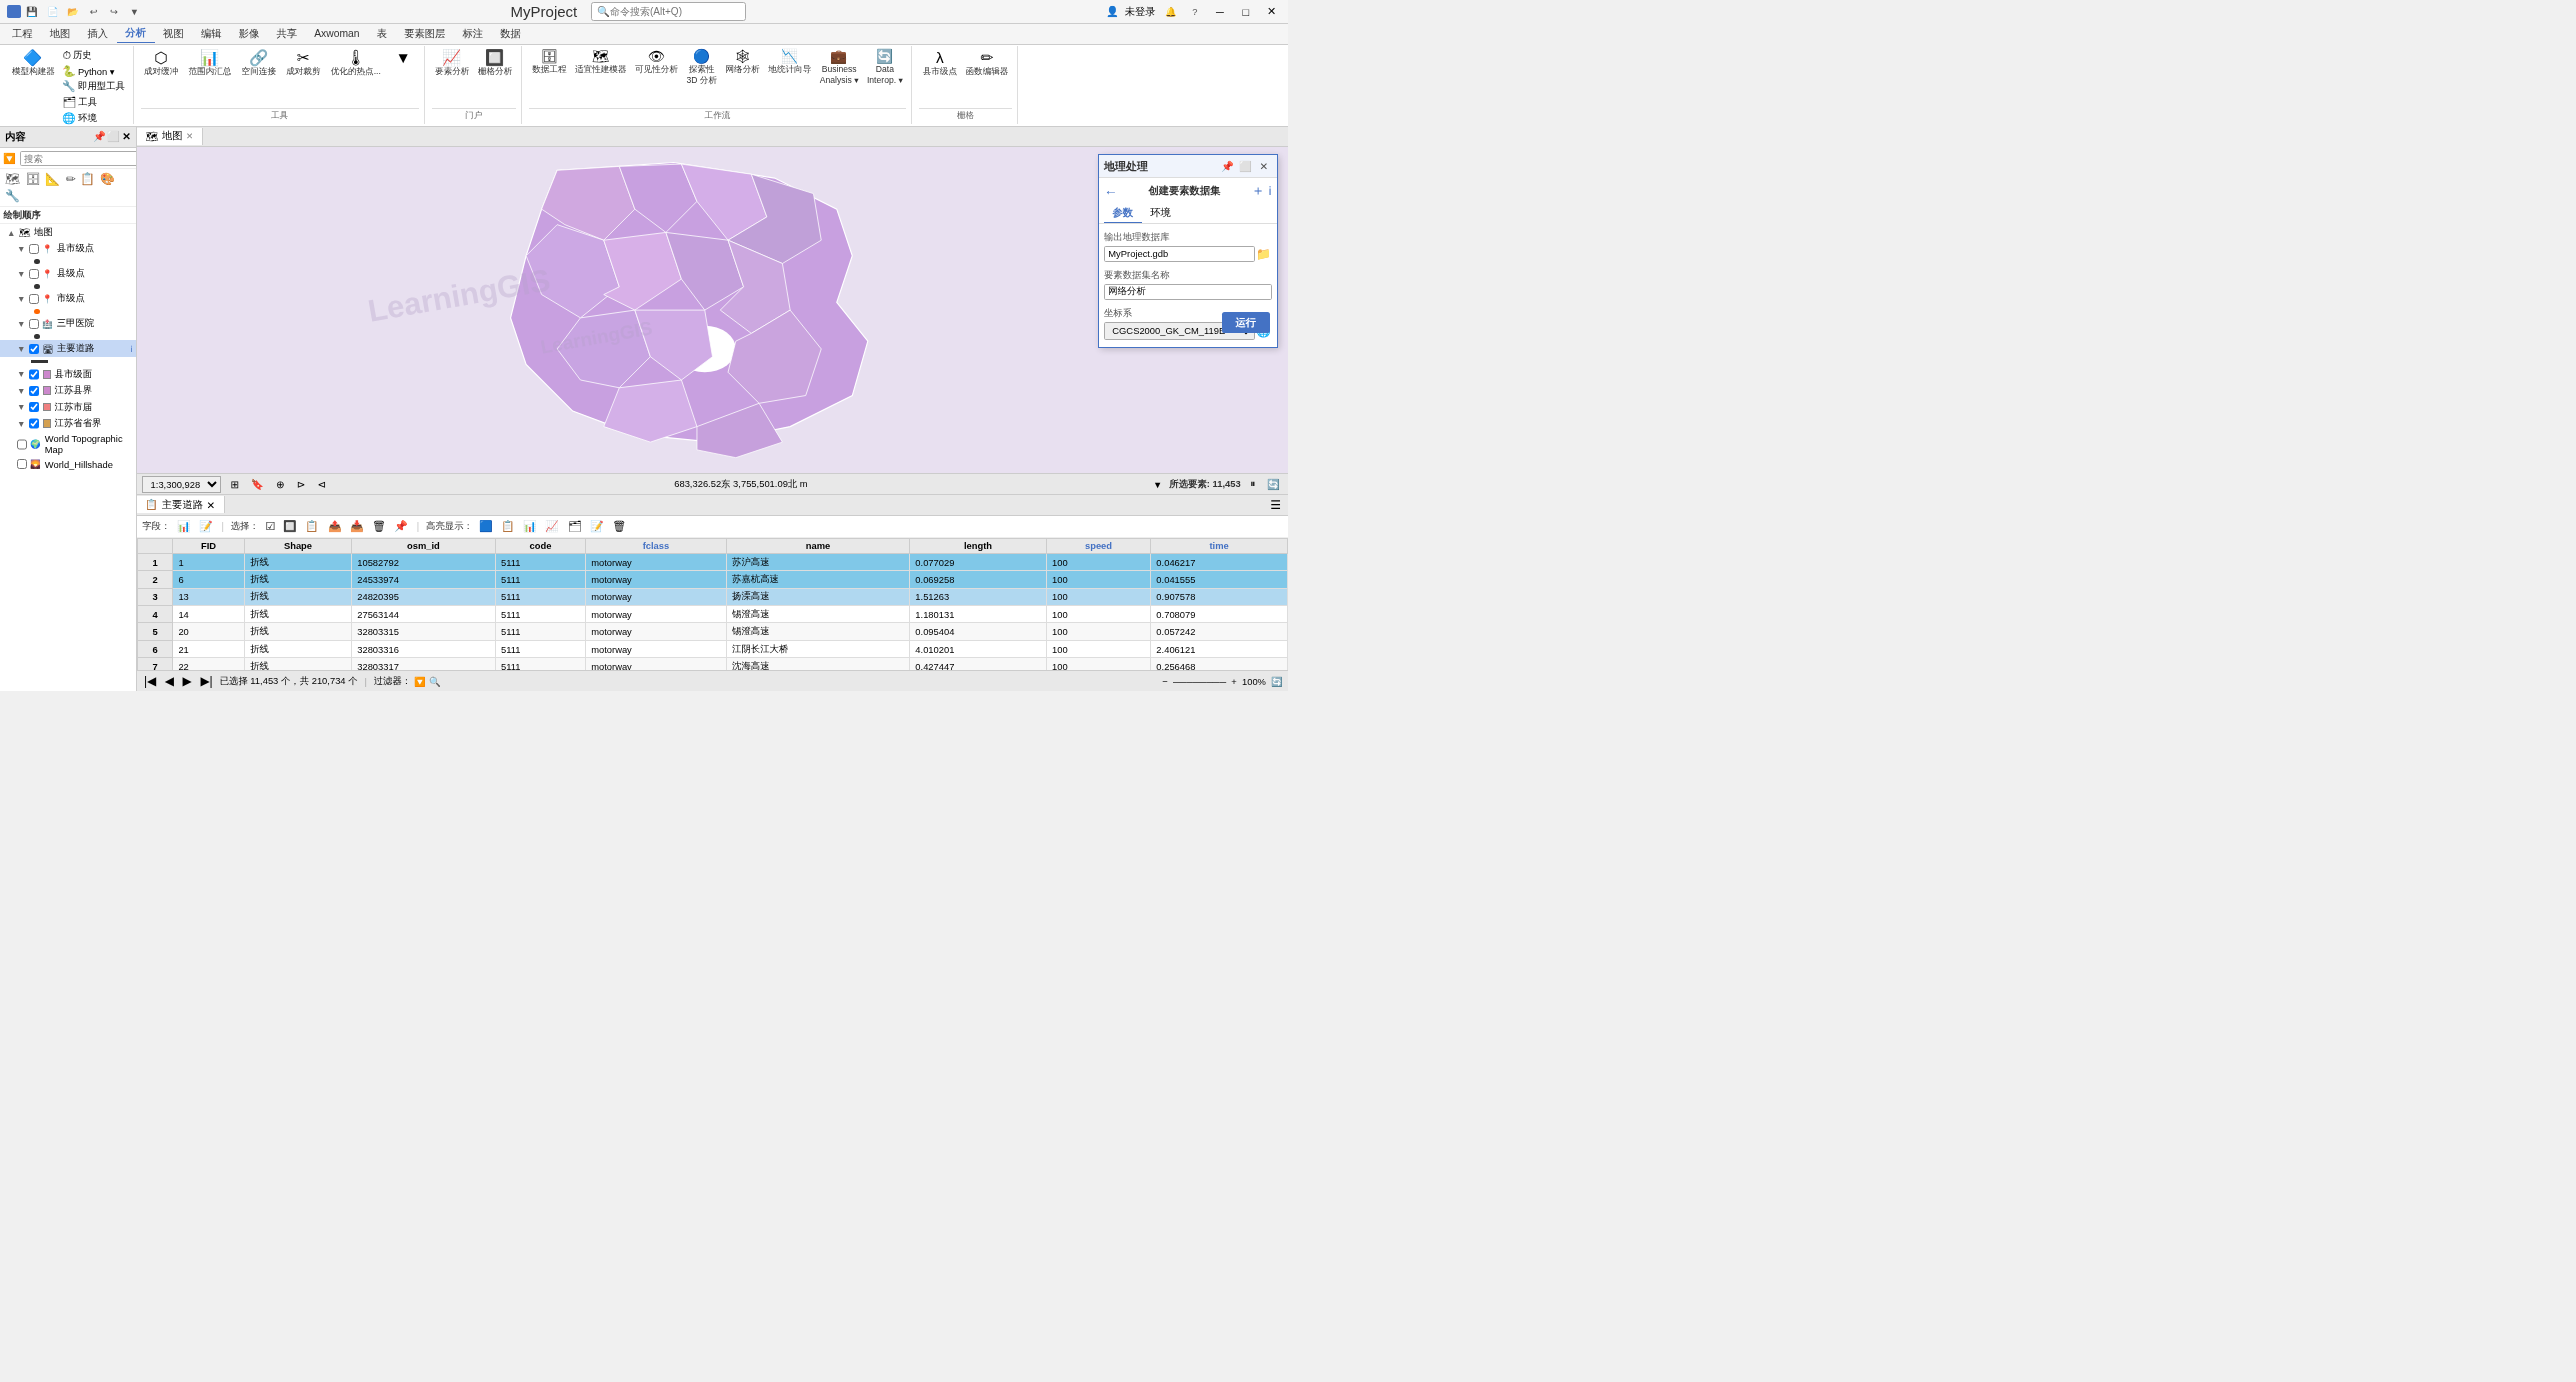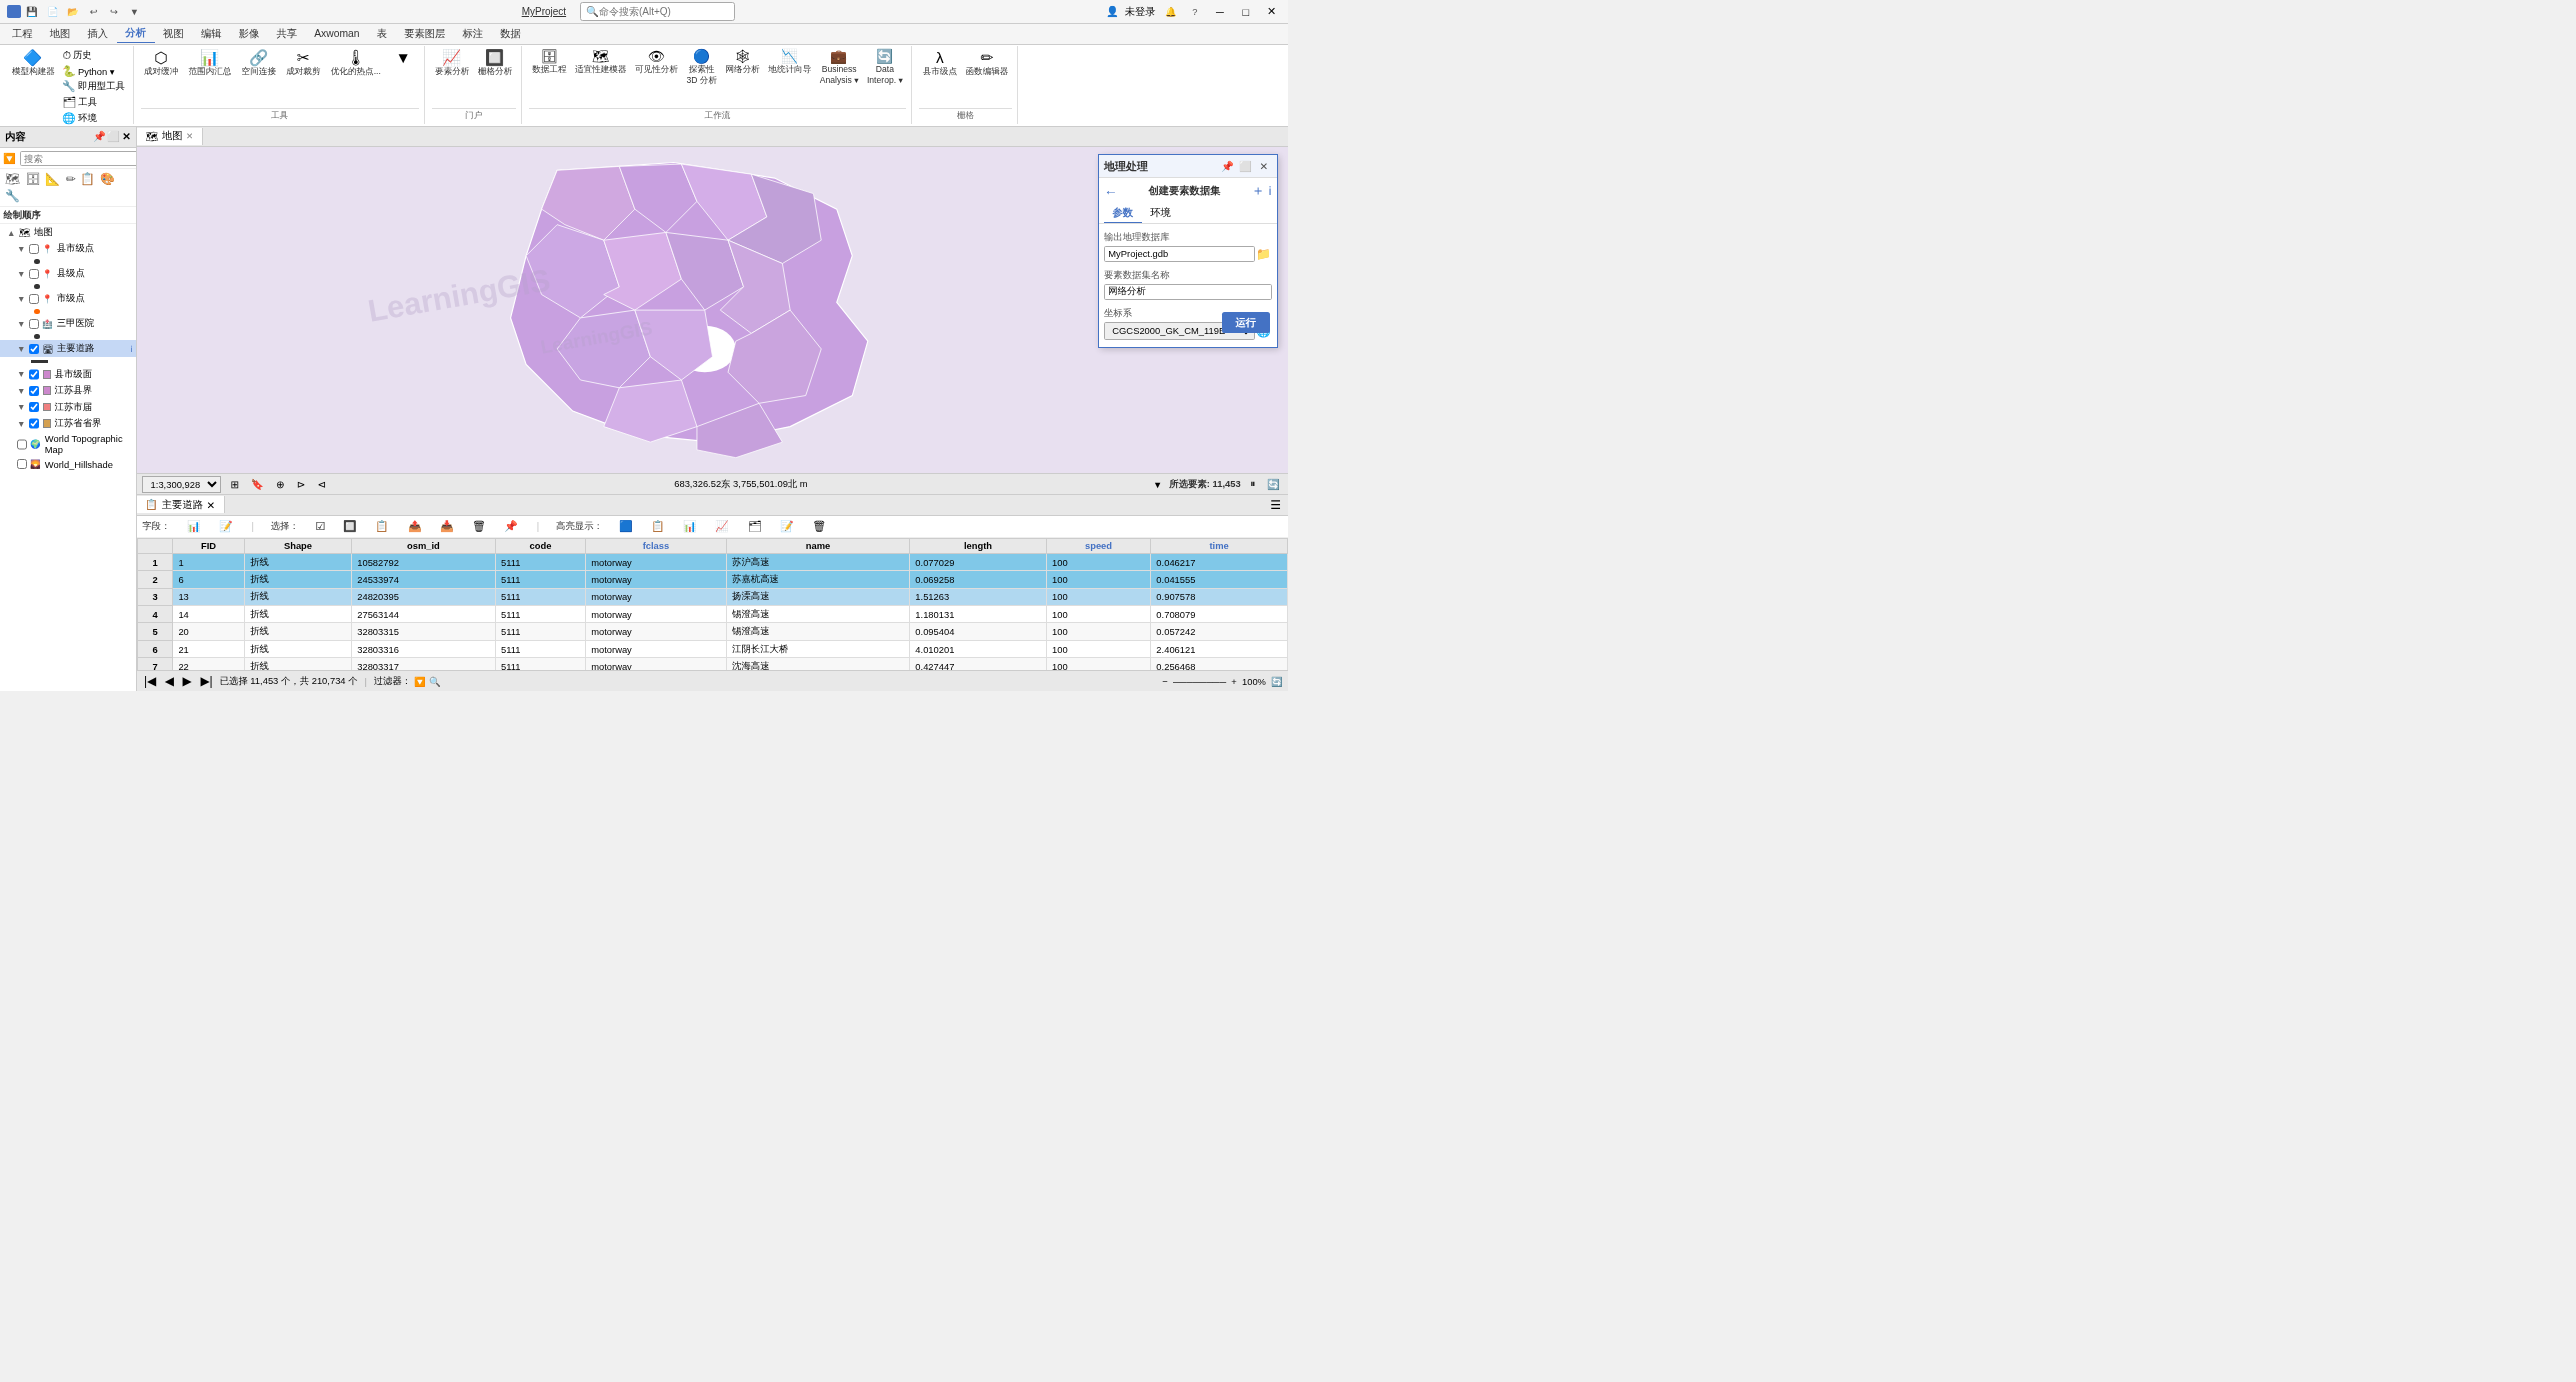--- a/index.html
+++ b/index.html
@@ -8,21 +8,21 @@
     
     #titlebar {
       display: flex; align-items: center; background: #f5f5f5; border-bottom: 0.9px solid #ccc;
       height: 24px; padding: 0 6.9px; justify-content: space-between;
     }
     #titlebar .left { display: flex; align-items: center; gap: 3.4px; }
     #titlebar .center { display: flex; align-items: center; gap: 6.9px; }
     #titlebar .right { display: flex; align-items: center; gap: 6.9px; }
     .title-icon { width: 13.7px; height: 13.7px; background: #4472c4; border-radius: 1.7px; display: inline-block; }
     .quick-btn { width: 17px; height: 17px; display: flex; align-items: center; justify-content: center; cursor: pointer; font-size: 9.4px; color: #555; }
-    .project-name { font-size: 10px; color: #333; padding: 1.7px 6.9px; text-decoration: underline; }
+    .project-name { font-size: 15px; color: #333; padding: 1.7px 6.9px; }
     .search-box { display: flex; align-items: center; background: white; border: 0.9px solid #aaa; border-radius: 2.6px; padding: 1.7px 5.2px; width: 155px; }
     .search-box input { border: none; outline: none; font-size: 10px; width: 120px; }
     .user-area { display: flex; align-items: center; gap: 5.2px; font-size: 10.3px; }
     .win-btn { width: 19px; height: 17px; display: flex; align-items: center; justify-content: center; cursor: pointer; font-size: 11px; }
 
     
     #menubar {
       display: flex; align-items: center; background: #f5f5f5; border-bottom: 0.9px solid #ccc;
       height: 20.6px; padding: 0 3.4px;
     }
@@ -120,21 +120,21 @@
     .geopanel-input-row { display: flex; align-items: center; gap: 1.7px; }
     .geopanel-input { flex: 1; border: 0.9px solid #aaa; border-radius: 1.7px; padding: 1.7px 3.4px; font-size: 9.4px; outline: none; }
     .geopanel-globe { font-size: 12px; cursor: pointer; color: #4472c4; }
     .geopanel-folder { font-size: 12px; cursor: pointer; color: #4472c4; }
     .geopanel-select { flex: 1; border: 0.9px solid #aaa; border-radius: 1.7px; padding: 1.7px 3.4px; font-size: 9.4px; outline: none; }
 
     
     #table-area { height: 197px; background: white; border-top: 0.9px solid #ccc; display: flex; flex-direction: column; }
     #table-tabs { display: flex; align-items: center; background: #e8e8e8; border-bottom: 0.9px solid #ccc; height: 20.6px; }
     .table-tab { display: flex; align-items: center; padding: 1.7px 8.6px; cursor: pointer; font-size: 10.3px; background: white; border-right: 0.9px solid #ccc; gap: 3.4px; }
-    #table-toolbar { display: flex; align-items: center; padding: 1.7px 5.2px; border-bottom: 0.9px solid #eee; gap: 15px; height: 22px; font-size: 9.4px; }
+    #table-toolbar { display: flex; align-items: center; padding: 1.7px 5.2px; border-bottom: 0.9px solid #eee; gap: 5px; height: 22px; font-size: 9.4px; }
     .ttool { cursor: pointer; font-size: 11px; padding: 0.9px 1.7px; }
     .ttool-label { font-size: 9.4px; color: #333; }
     #table-content { flex: 1; overflow: auto; }
     table { border-collapse: collapse; width: 100%; font-size: 9.4px; }
     table th { background: #e8e8e8; border: 0.9px solid #ccc; padding: 1.7px 5.2px; text-align: center; font-weight: bold; white-space: nowrap; position: sticky; top: 0; z-index: 2; }
     table td { border: 0.9px solid #ddd; padding: 1.7px 5.2px; white-space: nowrap; }
     .row-num { background: #e8e8e8; font-weight: bold; text-align: center; border: 0.9px solid #ccc; padding: 1.7px 3.4px; }
     #table-statusbar { display: flex; align-items: center; background: #e8e8e8; border-top: 0.9px solid #ccc; height: 20.6px; padding: 0 5.2px; gap: 5.2px; font-size: 9.4px; }
     .ts-btn { cursor: pointer; font-size: 12px; padding: 0 1.7px; }
     .ts-sep { color: #aaa; margin: 0 1.7px; }

